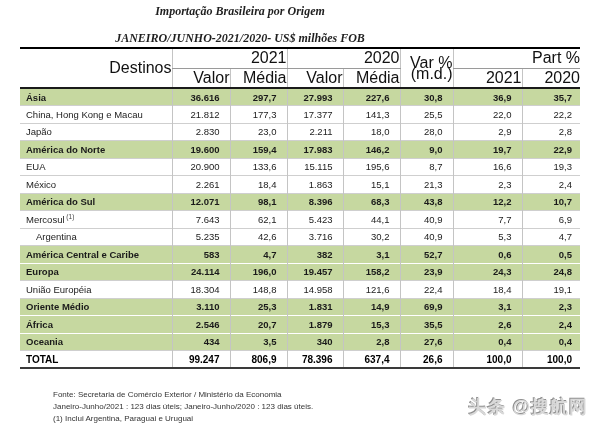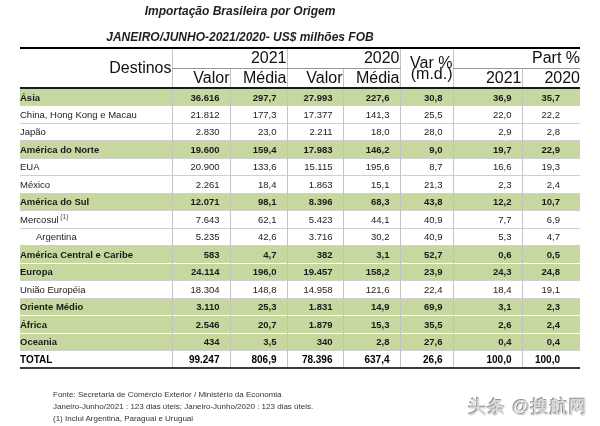--- a/index.html
+++ b/index.html
@@ -4,44 +4,44 @@
 <style>
   html,body{margin:0;padding:0;}
   body{
     width:600px;height:426px;background:#ffffff;
     font-family:"Liberation Sans","DejaVu Sans",sans-serif;
     position:relative;overflow:hidden;color:#1a1a1a;
   }
   .page{position:absolute;inset:0;}
 
   
-  .title-block{position:absolute;top:4px;left:0;width:480px;text-align:center;}
+  .title-block{position:absolute;top:4px;left:0;width:480px;text-align:center;font-family:Liberation Serif, serif;}
   .title{font-size:12px;font-weight:bold;font-style:italic;color:#1f1f1f;}
   .subtitle{font-size:12px;font-weight:bold;font-style:italic;color:#1f1f1f;margin-top:12px;}
 
   
   table.data{
     position:absolute;left:20px;top:47px;width:560px;
     border-collapse:collapse;table-layout:fixed;
     border-top:2px solid #000;
   }
   thead{border-bottom:2px solid #1a1a1a;}
   th,td{padding:0;font-weight:normal;box-sizing:border-box;overflow:hidden;white-space:nowrap;}
   thead th{font-size:16px;font-weight:normal;text-align:right;height:20px;vertical-align:middle;color:#111;}
   thead tr.h1 th.span{border-bottom:1px solid #9a9a9a;}
   .vline{border-left:1px solid #c4c4c4;}
   .varhead{line-height:11px;}
   .varhead span{display:block;}
 
   tbody tr{border-bottom:1px solid #cfcfcf;}
   tbody tr.white-sep{border-bottom-color:#ffffff;margin-left:26px;}
   tbody td{font-size:9.5px;height:17.5px;vertical-align:middle;color:#222;}
-  td.label{text-align:left;}
+  td.label{text-align:left;padding-left:6px;}
   td.num{text-align:right;padding-right:10px;}
-  td.c7{padding-right:20px;}
+  td.c7{padding-right:8px;}
 
   tr.group td{background:#c6d8a0;font-weight:bold;color:#1a1a1a;}
   tr.sub-indent td.label{padding-left:16px;}
   tr.total td{font-weight:bold;font-size:10px;color:#000;}
   tr.total{border-bottom:2px solid #3a3a3a;}
   sup.fnref{font-size:6.5px;color:#444;}
 
   
   .footnotes{position:absolute;left:21px;top:389px;}
   .footnote{font-size:8px;color:#333;line-height:12px;padding-left:32px;}

